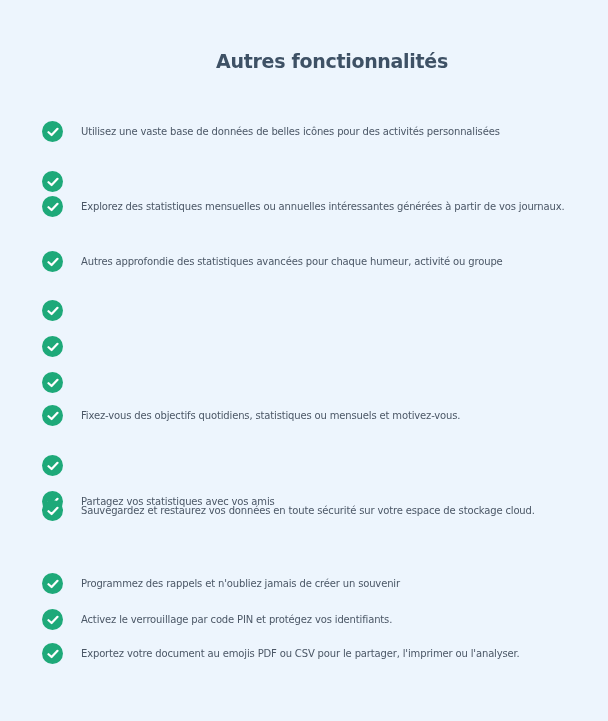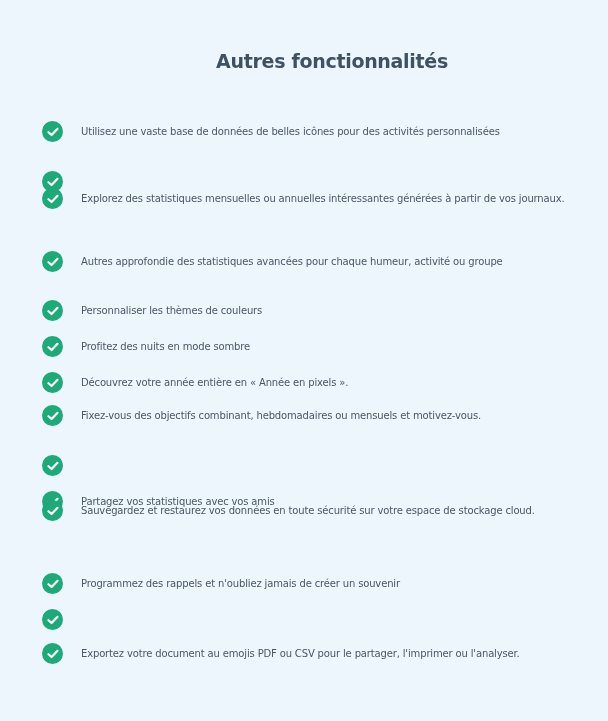--- a/index.html
+++ b/index.html
@@ -77,21 +77,21 @@
     </span>
     <span class="text">Utilisez une vaste base de données de belles icônes pour des activités personnalisées</span>
   </li>
   <li class="item" style="top:171px">
     <span class="check">
       <svg width="12" height="10" viewBox="0 0 12 10">
           <path d="M1.5 5.2 L4.6 8 L10.5 1.8" fill="none" stroke="#ffffff" stroke-width="2.2" stroke-linecap="round" stroke-linejoin="round"></path>
         </svg>
     </span>
   </li>
-  <li class="item" style="top:188px">
+  <li class="item" style="top:196px">
     <span class="check">
       <svg width="12" height="10" viewBox="0 0 12 10">
           <path d="M1.5 5.2 L4.6 8 L10.5 1.8" fill="none" stroke="#ffffff" stroke-width="2.2" stroke-linecap="round" stroke-linejoin="round"></path>
         </svg>
     </span>
     <span class="text">Explorez des statistiques mensuelles ou annuelles intéressantes générées à partir de vos journaux.</span>
   </li>
   <li class="item" style="top:251px">
     <span class="check">
       <svg width="12" height="10" viewBox="0 0 12 10">
@@ -99,45 +99,42 @@
         </svg>
     </span>
     <span class="text">Autres approfondie des statistiques avancées pour chaque humeur, activité ou groupe</span>
   </li>
   <li class="item" style="top:300px">
     <span class="check">
       <svg width="12" height="10" viewBox="0 0 12 10">
           <path d="M1.5 5.2 L4.6 8 L10.5 1.8" fill="none" stroke="#ffffff" stroke-width="2.2" stroke-linecap="round" stroke-linejoin="round"></path>
         </svg>
     </span>
-    <span class="text">Personnaliser les thèmes de couleurs</span>
   </li>
   <li class="item" style="top:336px">
     <span class="check">
       <svg width="12" height="10" viewBox="0 0 12 10">
           <path d="M1.5 5.2 L4.6 8 L10.5 1.8" fill="none" stroke="#ffffff" stroke-width="2.2" stroke-linecap="round" stroke-linejoin="round"></path>
         </svg>
     </span>
-    <span class="text">Profitez des nuits en mode sombre</span>
   </li>
   <li class="item" style="top:372px">
     <span class="check">
       <svg width="12" height="10" viewBox="0 0 12 10">
           <path d="M1.5 5.2 L4.6 8 L10.5 1.8" fill="none" stroke="#ffffff" stroke-width="2.2" stroke-linecap="round" stroke-linejoin="round"></path>
         </svg>
     </span>
-    <span class="text">Découvrez votre année entière en « Année en pixels ».</span>
   </li>
   <li class="item" style="top:405px">
     <span class="check">
       <svg width="12" height="10" viewBox="0 0 12 10">
           <path d="M1.5 5.2 L4.6 8 L10.5 1.8" fill="none" stroke="#ffffff" stroke-width="2.2" stroke-linecap="round" stroke-linejoin="round"></path>
         </svg>
     </span>
-    <span class="text">Fixez-vous des objectifs combinant, hebdomadaires ou mensuels et motivez-vous.</span>
+    <span class="text">Fixez-vous des objectifs quotidiens, statistiques ou mensuels et motivez-vous.</span>
   </li>
   <li class="item" style="top:455px">
     <span class="check">
       <svg width="12" height="10" viewBox="0 0 12 10">
           <path d="M1.5 5.2 L4.6 8 L10.5 1.8" fill="none" stroke="#ffffff" stroke-width="2.2" stroke-linecap="round" stroke-linejoin="round"></path>
         </svg>
     </span>
   </li>
   <li class="item" style="top:491px">
     <span class="check">
@@ -162,20 +159,21 @@
         </svg>
     </span>
     <span class="text">Programmez des rappels et n'oubliez jamais de créer un souvenir</span>
   </li>
   <li class="item" style="top:609px">
     <span class="check">
       <svg width="12" height="10" viewBox="0 0 12 10">
           <path d="M1.5 5.2 L4.6 8 L10.5 1.8" fill="none" stroke="#ffffff" stroke-width="2.2" stroke-linecap="round" stroke-linejoin="round"></path>
         </svg>
     </span>
+    <span class="text">Activez le verrouillage par code PIN et protégez vos identifiants.</span>
   </li>
   <li class="item" style="top:643px">
     <span class="check">
       <svg width="12" height="10" viewBox="0 0 12 10">
           <path d="M1.5 5.2 L4.6 8 L10.5 1.8" fill="none" stroke="#ffffff" stroke-width="2.2" stroke-linecap="round" stroke-linejoin="round"></path>
         </svg>
     </span>
     <span class="text">Exportez votre document au emojis PDF ou CSV pour le partager, l'imprimer ou l'analyser.</span>
   </li>
 </ul>

